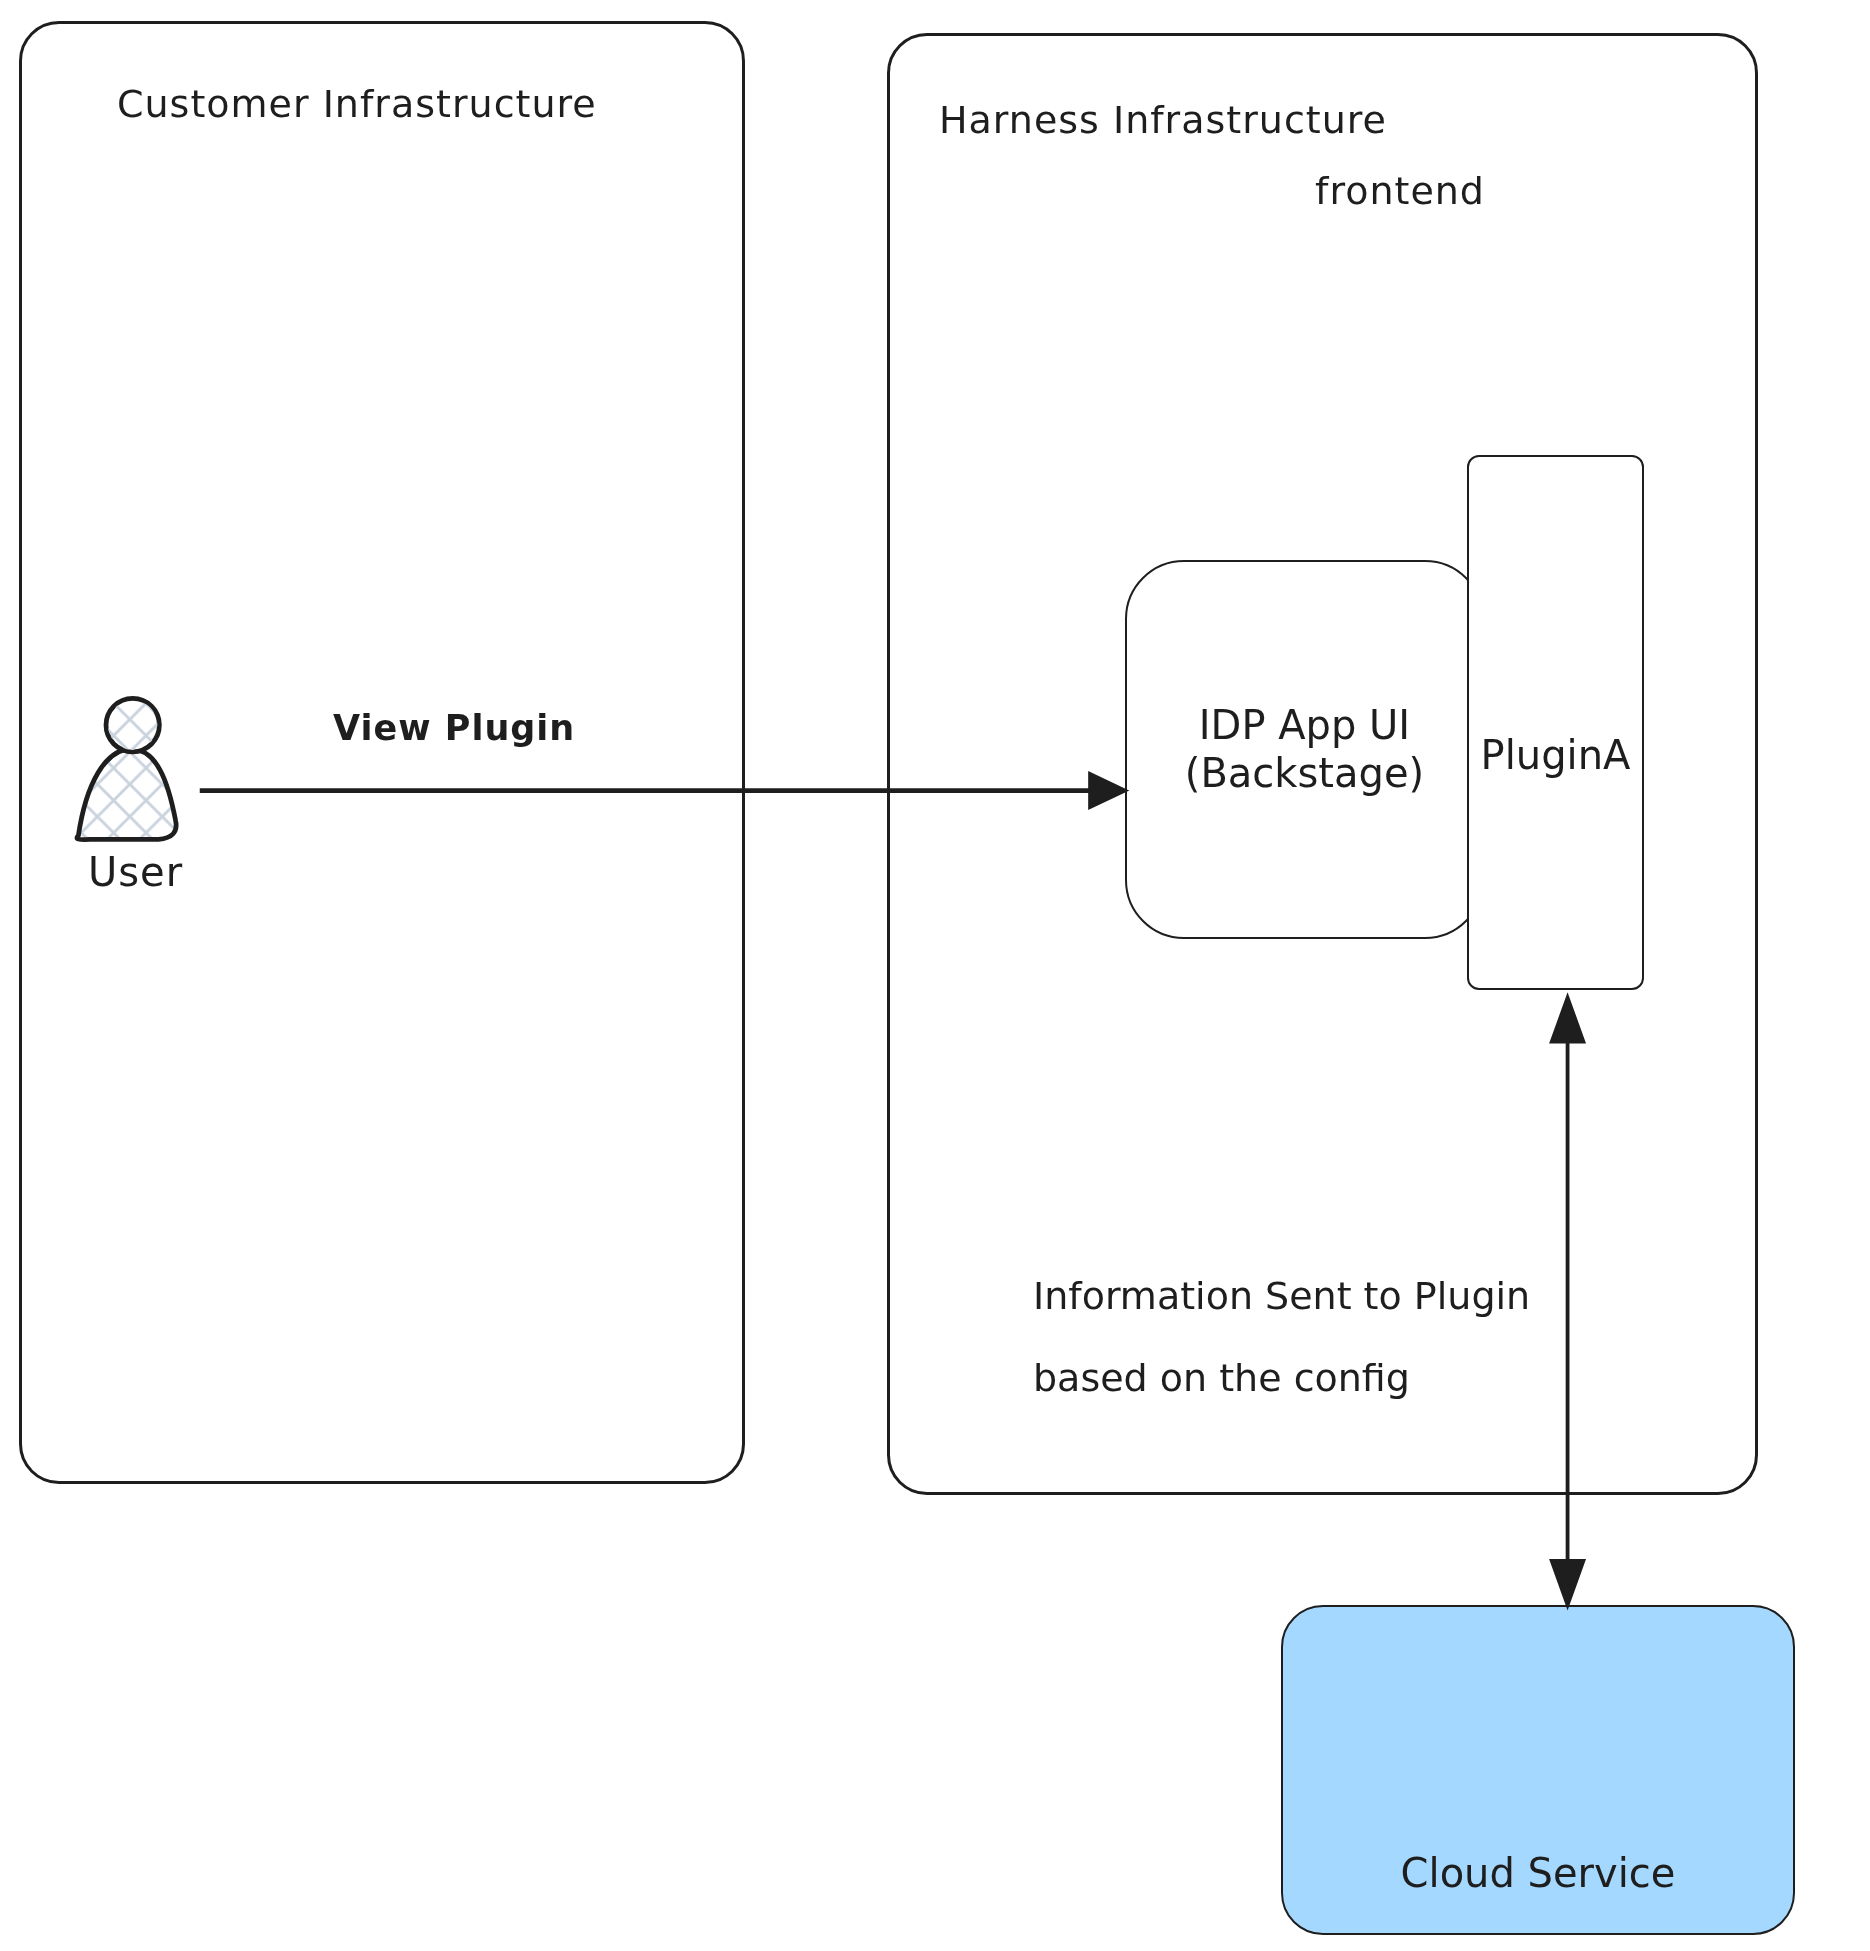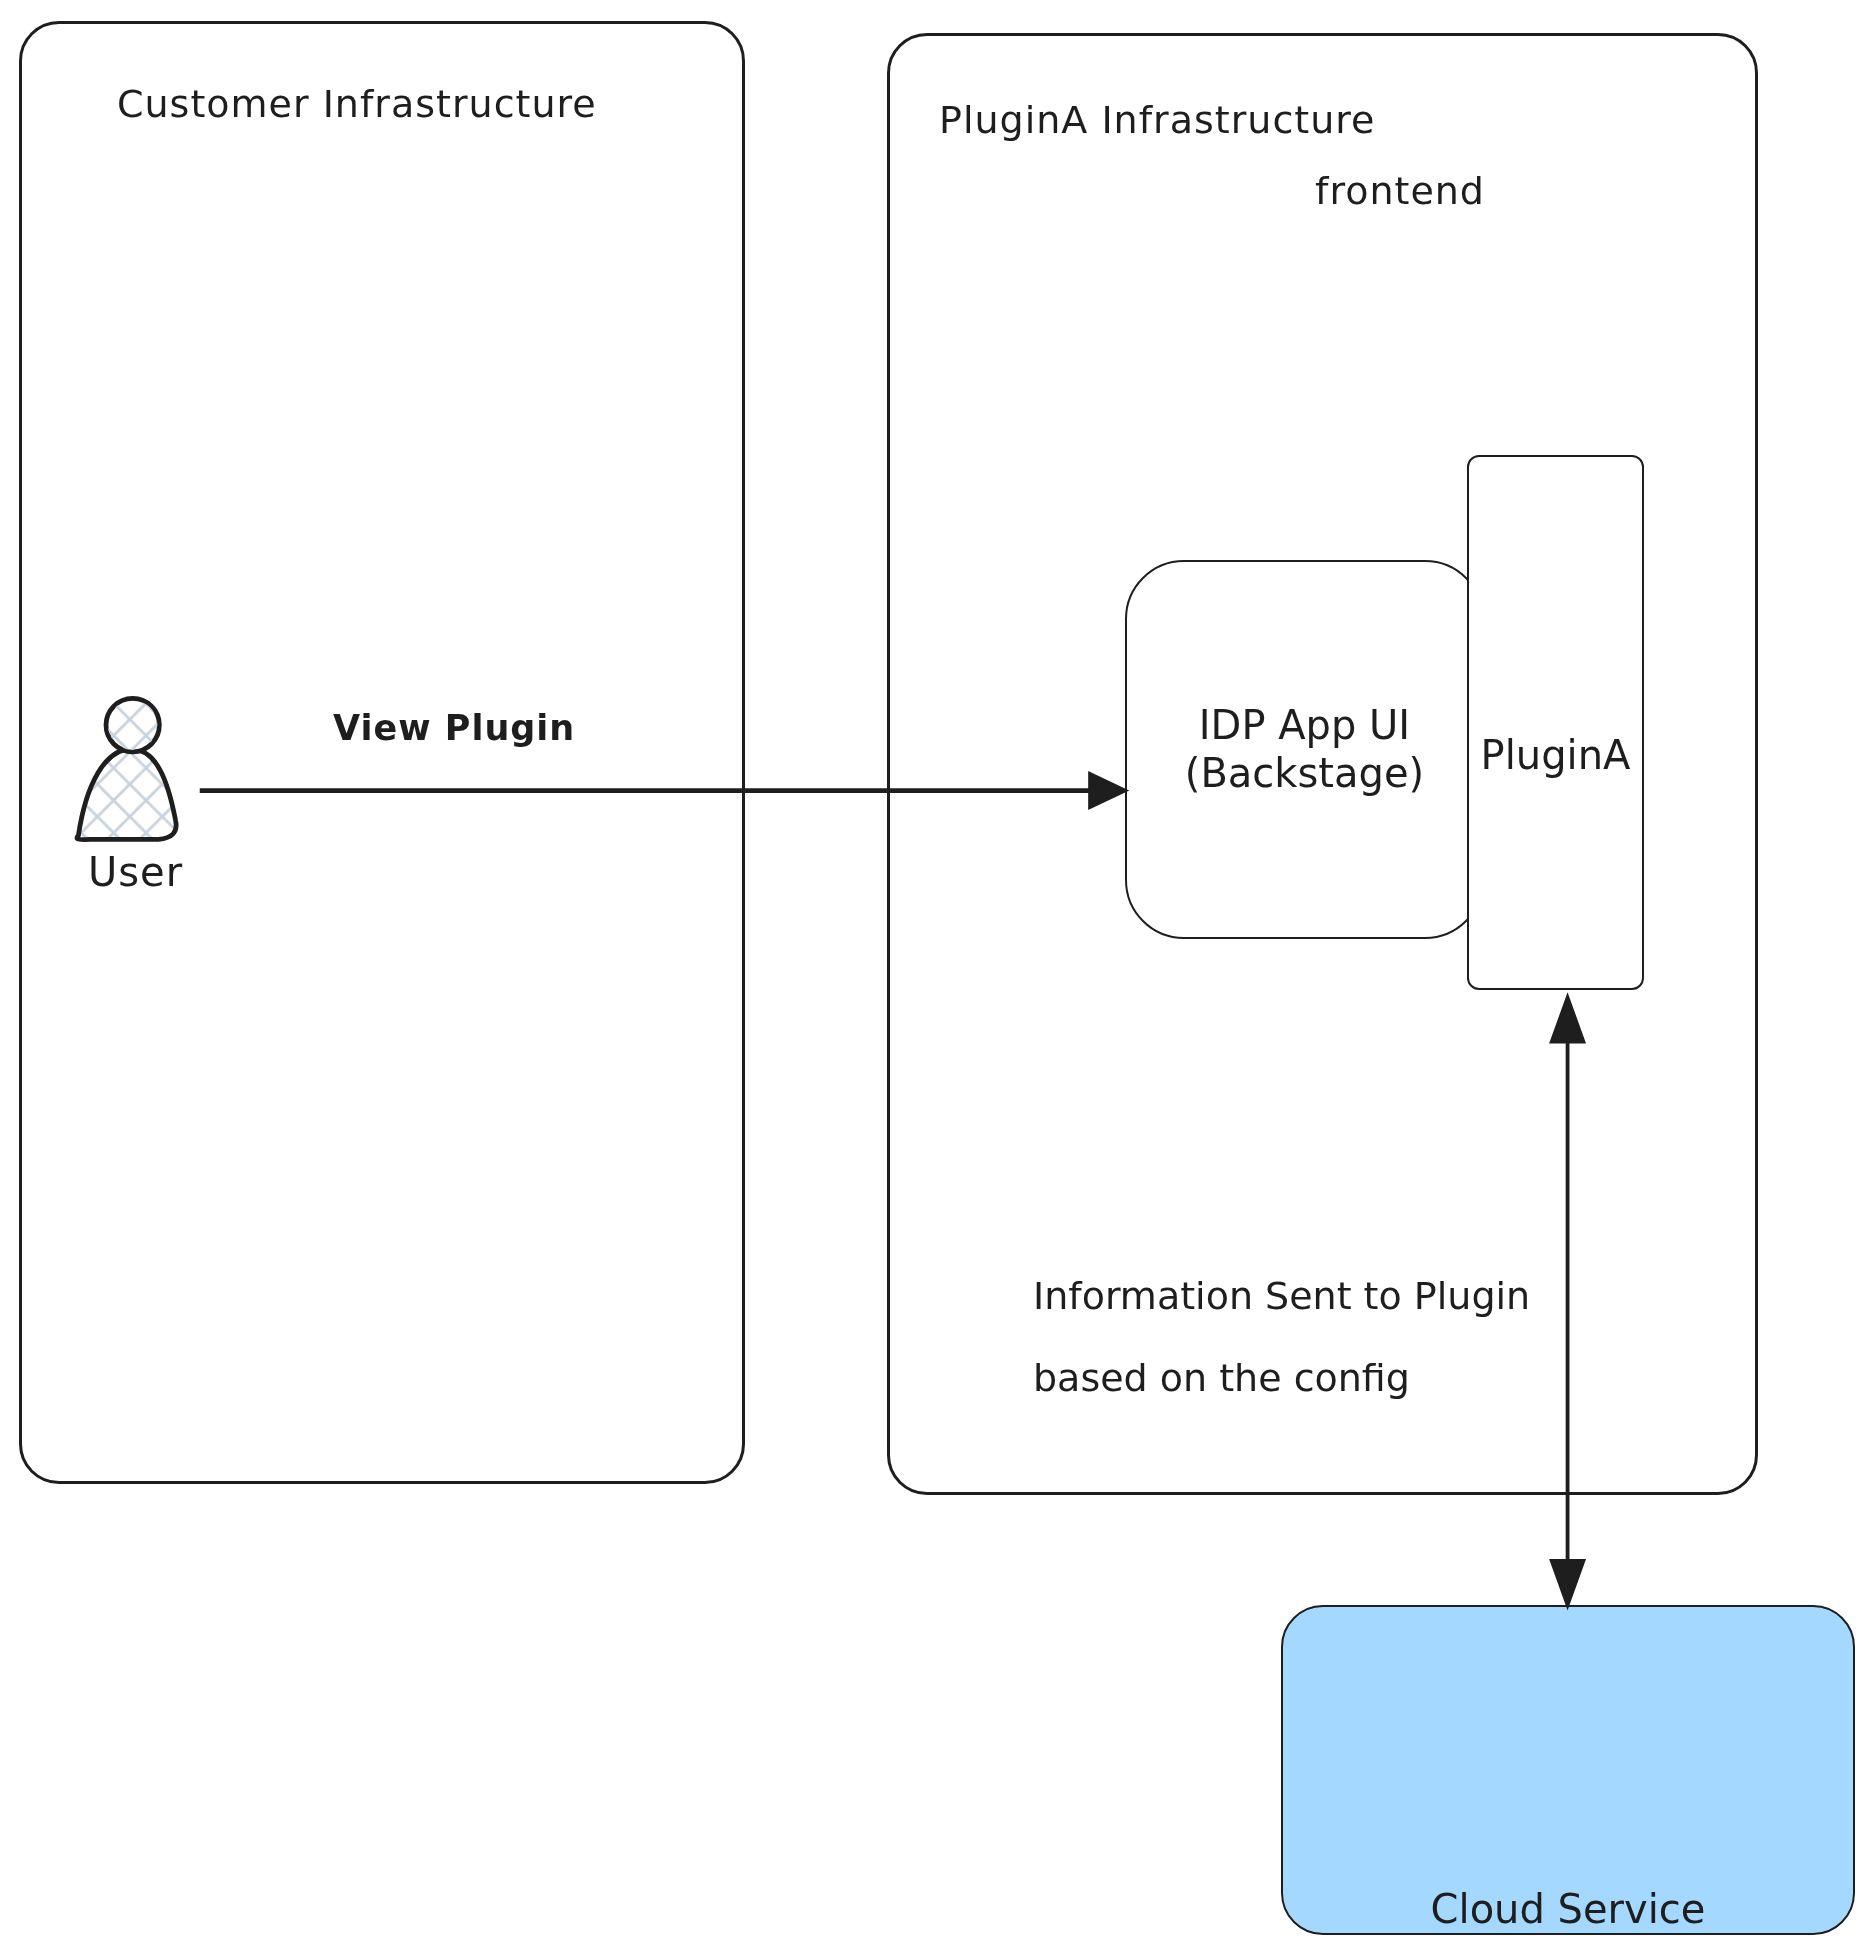--- a/index.html
+++ b/index.html
@@ -49,35 +49,35 @@
 </style>
 </head>
 <body>
 
 <div class="canvas">
 
   <div class="box" style="left:19px;top:21px;width:726px;height:1463px;"></div>
   <div class="label title-lg" style="left:117px;top:82px;">Customer Infrastructure</div>
 
   <div class="box" style="left:887px;top:33px;width:871px;height:1462px;"></div>
-  <div class="label title-lg" style="left:939px;top:98px;">PluginA Infrastructure</div>
+  <div class="label title-lg" style="left:939px;top:98px;">Harness Infrastructure</div>
   <div class="label title-lg" style="left:1315px;top:169px;">frontend</div>
 
   <div class="node" style="left:1125px;top:560px;width:359px;height:379px;border-radius:59px;">
     <div class="node-text">
       <div>IDP App UI</div>
       <div>(Backstage)</div>
     </div>
   </div>
 
   <div class="node" style="left:1467px;top:455px;width:177px;height:535px;border-radius:12px;">
     <div class="node-text" style="transform:translateY(33px);">PluginA</div>
   </div>
 
-  <div class="node cloud" style="left:1281px;top:1605px;width:574px;height:330px;align-items:flex-end;">
+  <div class="node cloud" style="left:1281px;top:1605px;width:514px;height:330px;align-items:center;">
     <div class="node-text" style="margin-top:207px;">Cloud Service</div>
   </div>
 
   <svg class="overlay" style="left:65px;top:687px;" width="143" height="162" viewBox="0 0 150 170">
     <defs>
       <pattern id="xh" patternUnits="userSpaceOnUse" width="34" height="34">
         <path d="M-8 42 L42 -8 M-8 -8 L42 42" stroke="#c9d3de" stroke-width="3" fill="none"></path>
         <path d="M9 59 L59 9 M-25 25 L25 75" stroke="#c9d3de" stroke-width="3" fill="none"></path>
       </pattern>
     </defs>

